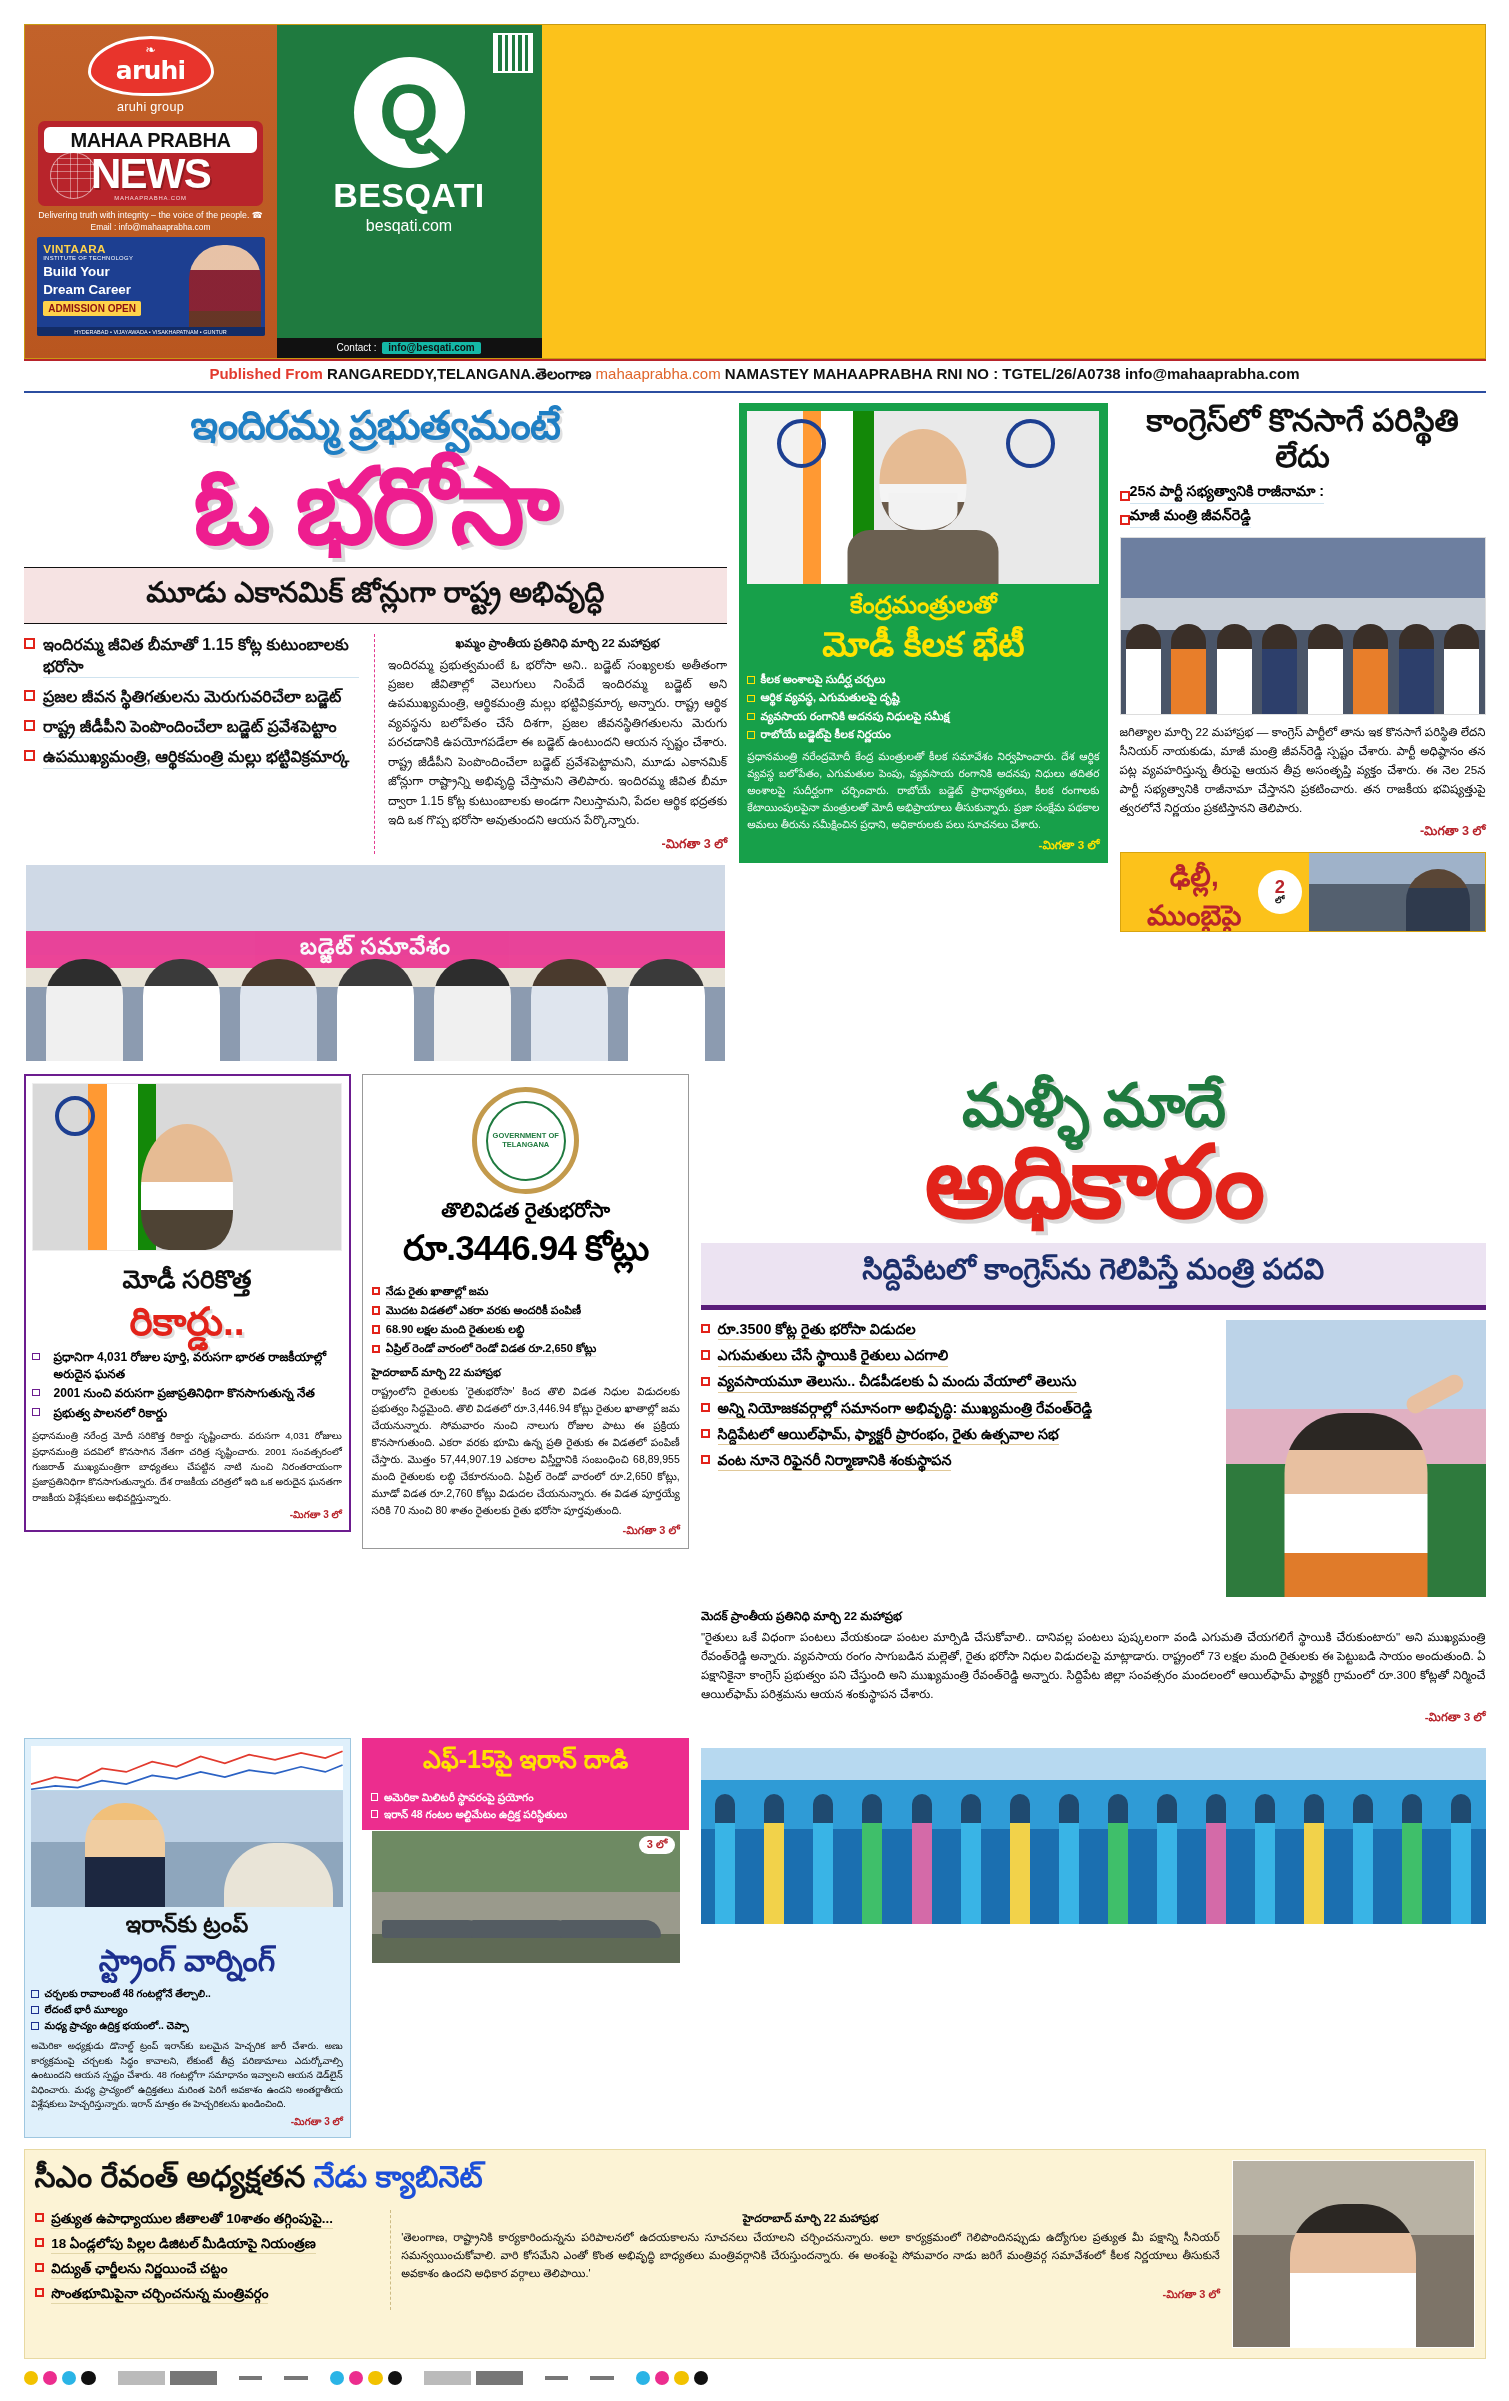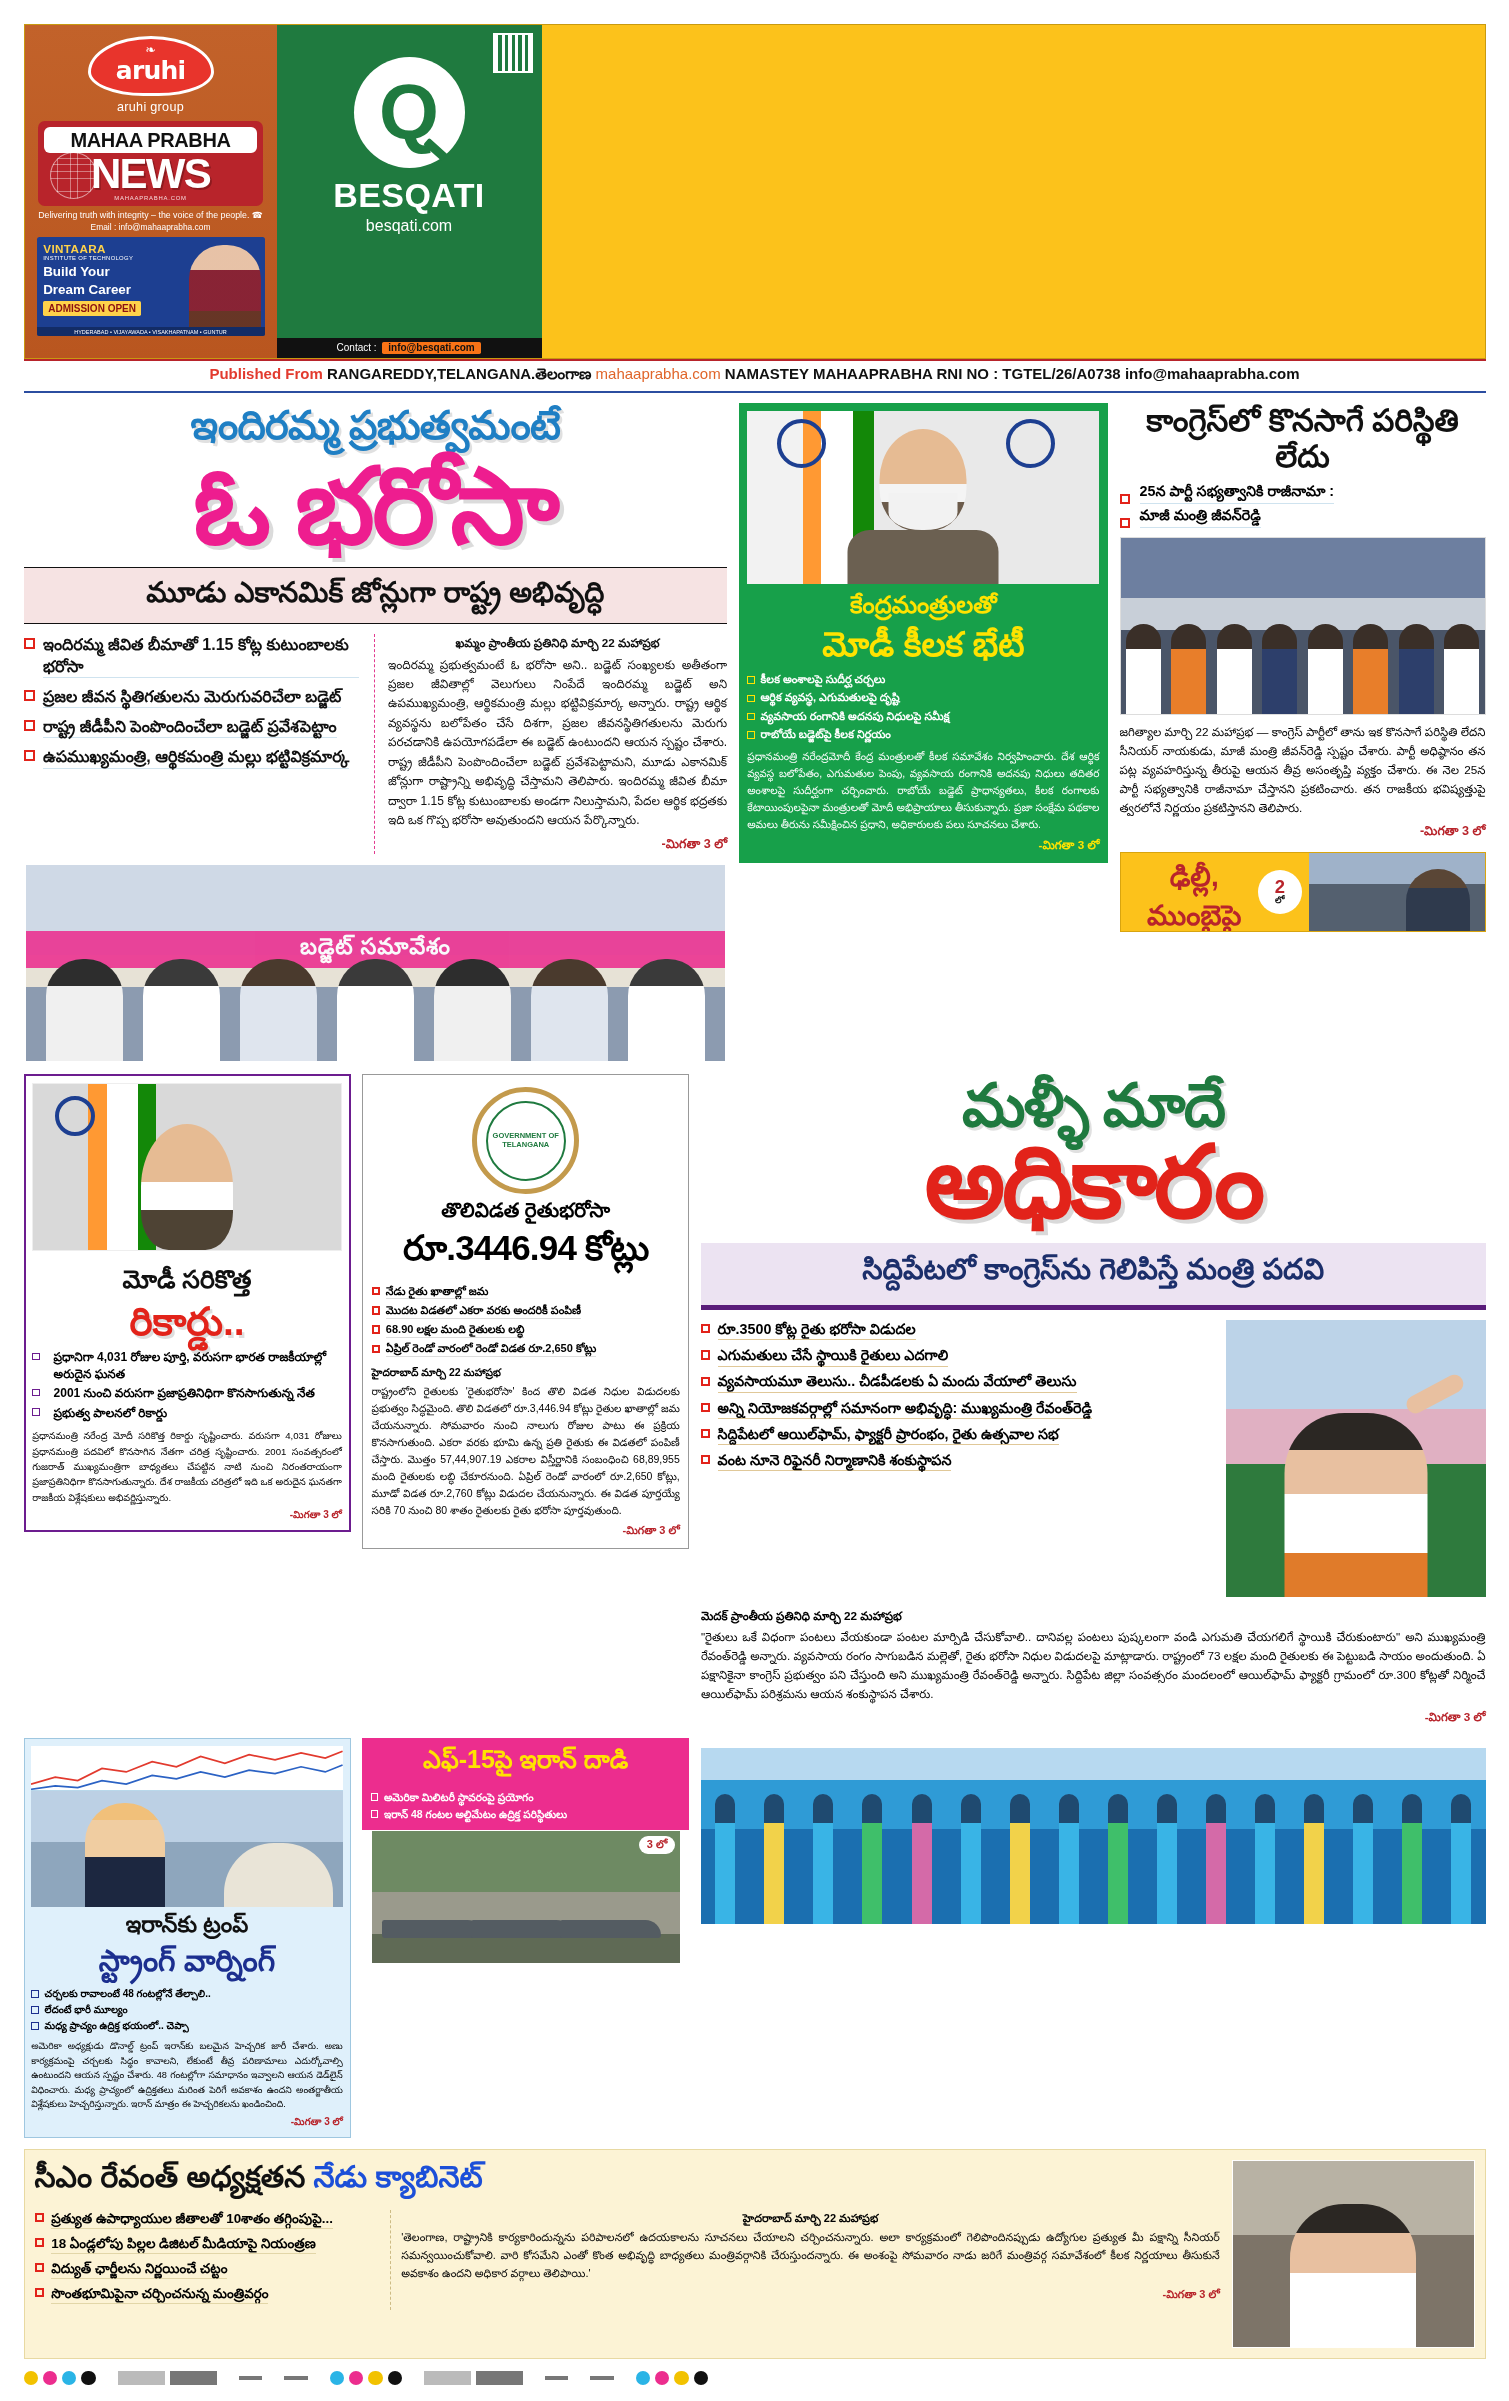--- a/index.html
+++ b/index.html
@@ -125,21 +125,21 @@
   .bq-name { color:#fff; font-weight:800; font-size: 34px; letter-spacing:0.4px; margin-top: 8.4px; }
   .bq-site { color:#fff; font-size: 16px; margin-top: 1.7px; }
   .bq-qr { position:absolute; right:8.4px; top:8.4px; width:40px; height:40px; background:
       repeating-linear-gradient(90deg,#fff 0 3.4px,#1f7a3f 3.4px 6.7px),
       repeating-linear-gradient(0deg,rgba(255,255,255,.0) 0 3.4px, rgba(31,122,63,.6) 3.4px 6.7px);
       border:2.5px solid #fff;}
   .bq-contact {
     position:absolute; bottom:0; left:0; width:100%; background:#111; color:#fff;
     font-size: 10px; padding: 3.4px 5px; display:flex; gap:5px; align-items:center; justify-content:center;
   }
-  .bq-contact .pill { background:#f97316; color:#111; padding:0.8px 6.7px; border-radius:1.7px; font-weight:700;}
+  .bq-contact .pill { background:#14b8a6; color:#111; padding:0.8px 6.7px; border-radius:1.7px; font-weight:700;}
 
   
   .pub-strip {
     margin: 0 23.5px; border-top: 2.5px solid #b8242b; border-bottom: 2.5px solid #2b4da0;
     text-align:center; padding: 4.2px 0 5px 0; font-size: 15px; font-weight:700; white-space:nowrap;
   }
   .pub-strip .red { color:#e23a2e; }
   .pub-strip .black { color:#111; }
   .pub-strip .orange { color:#e0652a; font-weight:400;}
 
@@ -209,21 +209,21 @@
   .modi-bul { margin-top: 8.4px; }
   .modi-bul .b { display:flex; gap:5.9px; align-items:flex-start; margin-bottom: 3.4px; }
   .modi-bul .sq2 { flex:0 0 7.5px; width:7.5px; height:7.5px; border:1.7px solid #ffe300; margin-top:4.2px;}
   .modi-bul .t { color:#fff; font-size: 11px; font-weight:600; line-height:1.35;}
   .modi-text { color:#fff; font-size: 10.5px; line-height:1.6; margin-top: 6.7px; text-align:justify;}
   .modi-ref { color:#ffe300; font-weight:700; font-size: 11.7px; text-align:right; display:block; margin-top: 3.4px;}
 
   
   .cong-h { text-align:center; font-weight:800; color:#111; font-size: 31px; line-height:1.16; }
   .cong-b { margin-top: 8.4px; }
-  .cong-b .b { display:flex; gap:10px; align-items:flex-end; margin-bottom: 3.4px;}
+  .cong-b .b { display:flex; gap:0; align-items:center; margin-bottom: 3.4px;}
   .cong-b .sq3 { flex:0 0 10px; width:10px;height:10px;border:2.5px solid #e2231a; margin-top:4.2px;}
   .cong-b .t { font-size: 14.3px; font-weight:700; border-bottom:0.8px solid #cfe3ef;}
   .cong-photo {
     margin-top: 8.4px; height: 178px; width:100%;
     background: linear-gradient(180deg,#6d7fa0 0 34%, #c8cfd8 34% 52%, #4a5568 52% 100%);
     position:relative; overflow:hidden; border: 1.7px solid #ddd;
   }
   .cong-photo .crowd { position:absolute; bottom:0; width:100%; height: 62%; display:flex; align-items:flex-end; justify-content:space-around;}
   .cp { width: 35px; height: 82%; background: linear-gradient(180deg,#3a2f28 0 28%, #ffffff 28% 100%); border-radius: 17.6px 17.6px 0 0;}
   .cp.o { background: linear-gradient(180deg,#3a2f28 0 28%, #e87e2a 28% 100%);}

